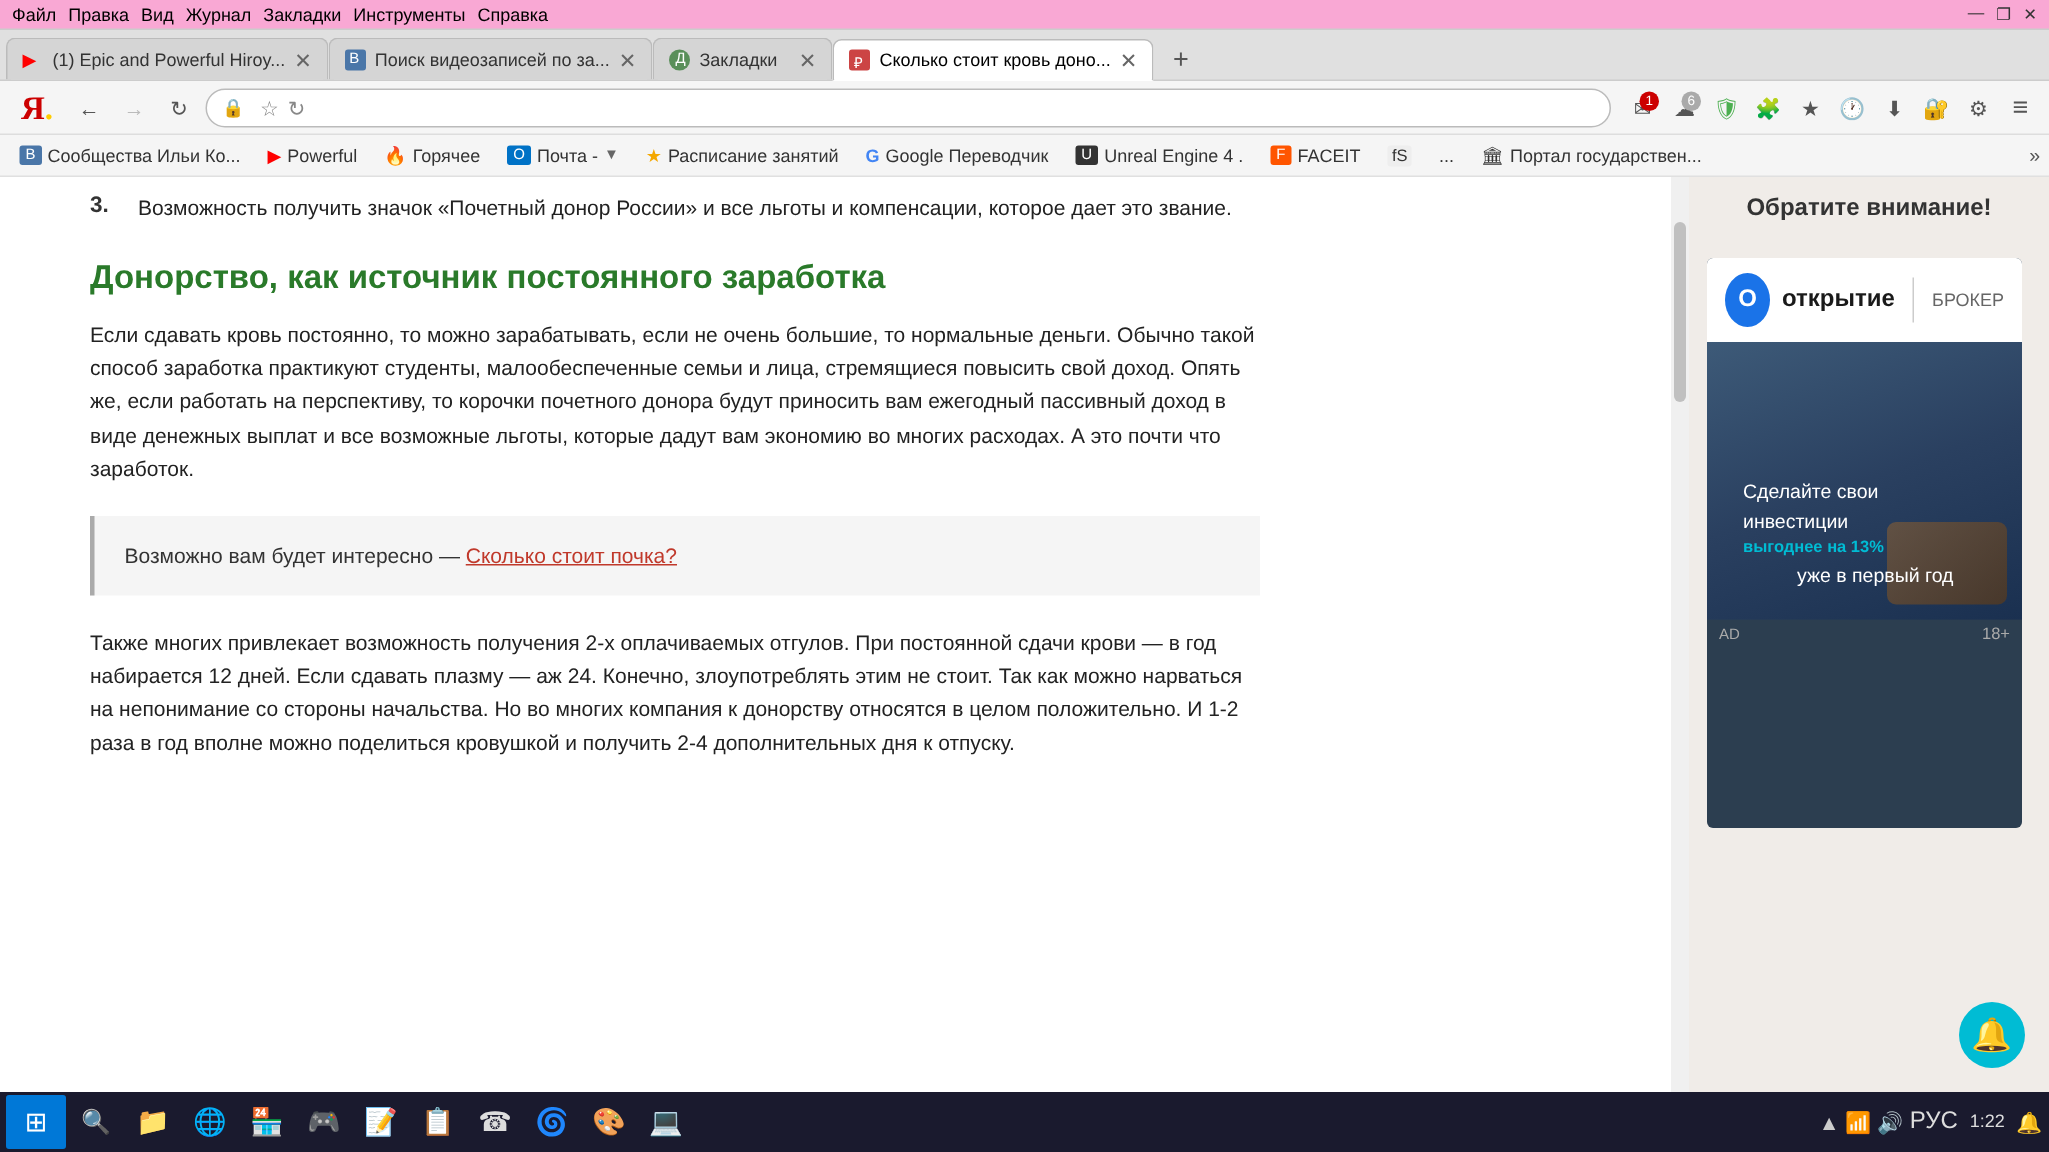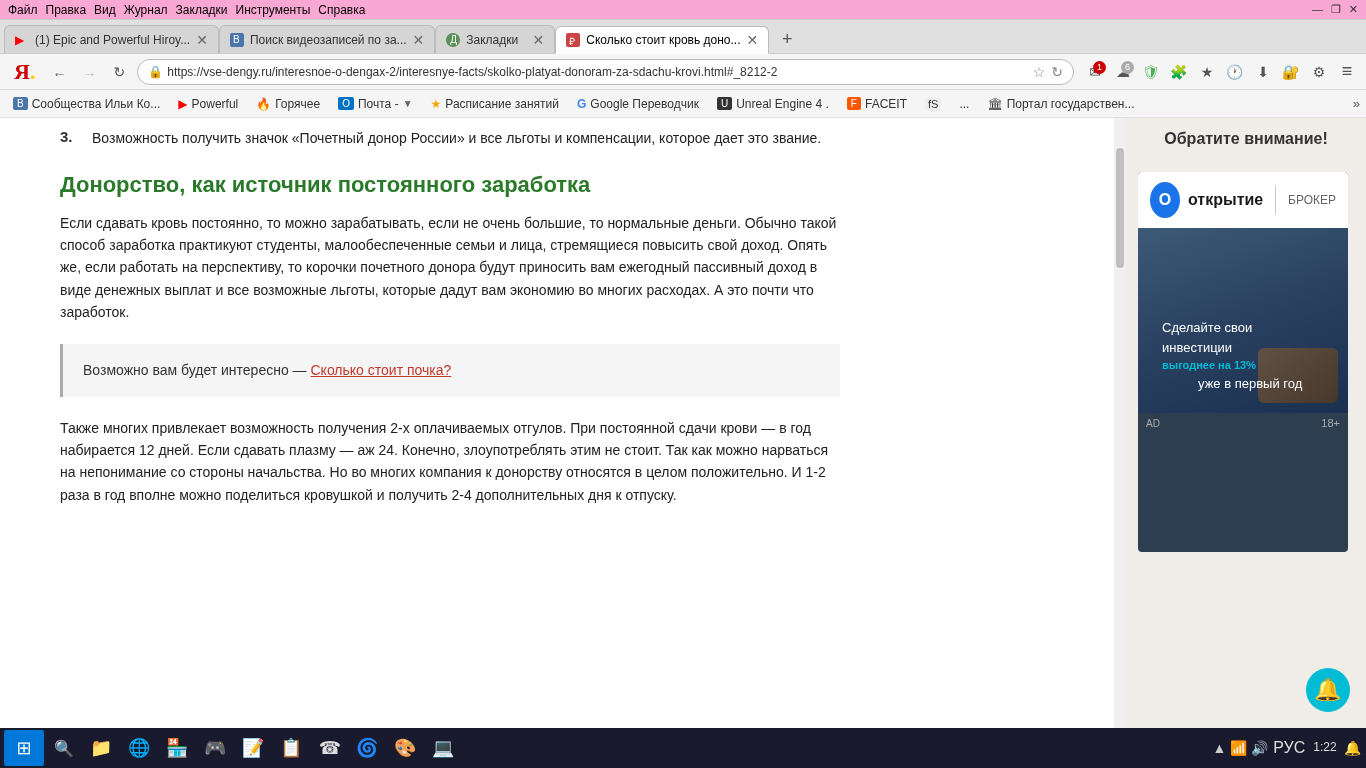--- a/index.html
+++ b/index.html
@@ -403,21 +403,20 @@
 <div class="address-bar">
   <div class="address-bar-left">
     <div class="yandex-logo">Я<span>.</span></div>
     <div class="nav-btn">←</div>
     <div class="nav-btn" style="color:#bbb;">→</div>
     <div class="nav-btn">↻</div>
   </div>
 
   <div class="url-box">
     <span style="font-size:12px;color:#888;margin-right:4px;">🔒</span>
-    <span class="url-text">https://vse-dengy.ru/interesnoe-o-dengax-2/interesnye-facts/skolko-platyat-donoram-za-sdachu-krovi.html#_8212-2</span>
     <div class="addr-icons">
       <span style="color:#888;font-size:14px;">☆</span>
       <span style="color:#888;font-size:14px;">↻</span>
     </div>
   </div>
 
   <div class="right-icons">
     <div class="right-icon" style="position:relative;">
       ✉
       <span style="position:absolute;top:2px;right:2px;background:#cc0000;color:#fff;font-size:9px;border-radius:50%;width:13px;height:13px;display:flex;align-items:center;justify-content:center;">1</span>

